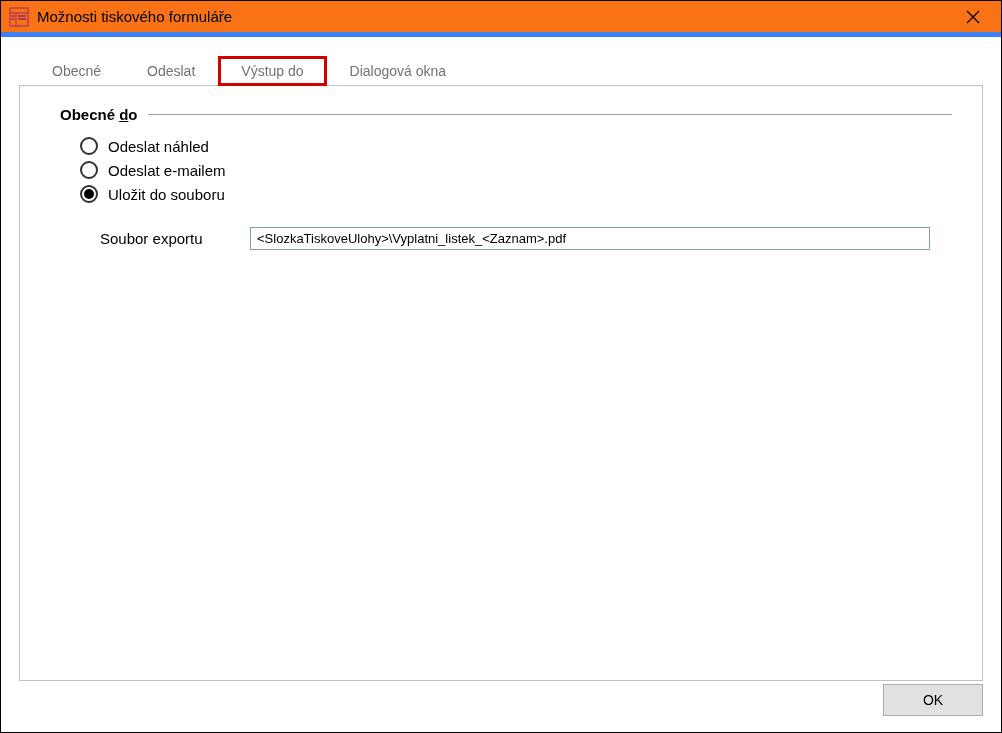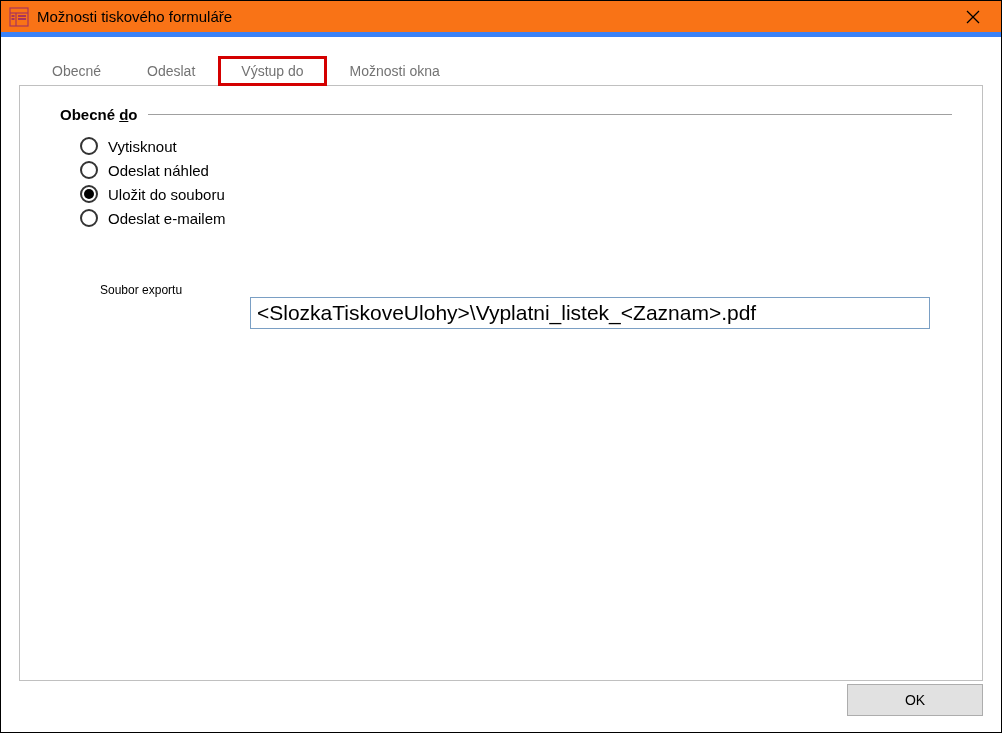--- a/index.html
+++ b/index.html
@@ -138,40 +138,39 @@
       color: #000;
     }
     .field-row {
       display: flex;
       align-items: center;
       margin-left: 50px;
       margin-top: 22px;
     }
     .field-label {
       width: 150px;
-      font-size: 12px;
+      font-size: 15px;
       color: #000;
     }
     .field-input {
       flex: 1;
       max-width: 680px;
       border: 1px solid #7a9fc4;
       padding: 3px 6px;
-      font-size: 21px;
+      font-size: 13px;
       font-family: inherit;
       background: #ffffff;
-      margin-top: 46px;
     }
     .footer {
       position: absolute;
       right: 18px;
       bottom: 16px;
     }
     .ok-button {
-      width: 136px;
+      width: 100px;
       height: 32px;
       background: #e1e1e1;
       border: 1px solid #adadad;
       font-size: 14px;
       cursor: pointer;
       font-family: inherit;
     }
     .underline {
       text-decoration: underline;
     }
@@ -198,48 +197,44 @@
       <line x1="13" y1="1" x2="1" y2="13" stroke="#000" stroke-width="1.2"></line>
     </svg>
   </div>
 </div>
 
 <div class="content-area">
   <div class="tabs">
     <div class="tab">Obecné</div>
     <div class="tab">Odeslat</div>
     <div class="tab active highlighted">Výstup do</div>
-    <div class="tab">Možnosti okna</div>
+    <div class="tab">Dialogová okna</div>
   </div>
 
   <div class="tab-panel">
     <div class="section-header">
       <span class="section-title">
         <span>Obecné </span><span class="underline">d</span><span>o</span>
       </span>
       <div class="section-line"></div>
     </div>
 
     <div class="radio-group">
       <div class="radio-item">
         <span class="radio-circle"></span>
-        <span class="radio-label">Vytisknout</span>
+        <span class="radio-label">Odeslat náhled</span>
       </div>
       <div class="radio-item">
         <span class="radio-circle"></span>
-        <span class="radio-label">Odeslat náhled</span>
+        <span class="radio-label">Odeslat e-mailem</span>
       </div>
       <div class="radio-item">
         <span class="radio-circle selected"></span>
         <span class="radio-label">Uložit do souboru</span>
       </div>
-      <div class="radio-item">
-        <span class="radio-circle"></span>
-        <span class="radio-label">Odeslat e-mailem</span>
-      </div>
     </div>
 
     <div class="field-row">
       <span class="field-label">Soubor exportu</span>
       <input type="text" class="field-input" value="&lt;SlozkaTiskoveUlohy&gt;\Vyplatni_listek_&lt;Zaznam&gt;.pdf" style="">
     </div>
   </div>
 
   <div class="footer">
     <button class="ok-button">OK</button>

